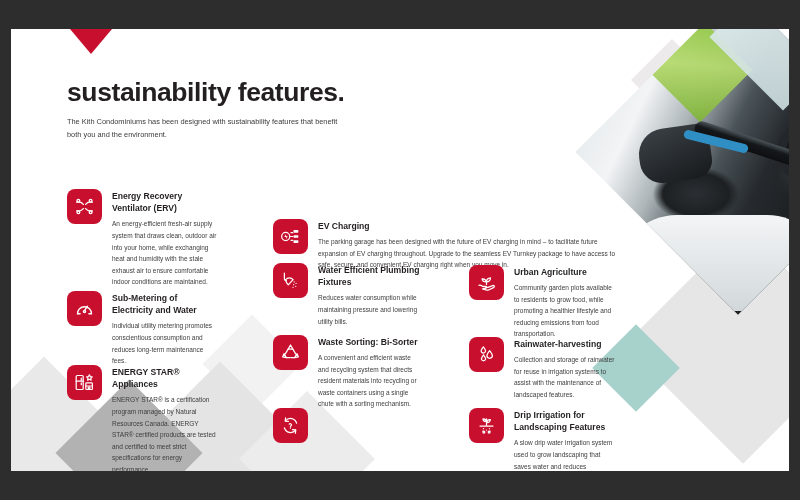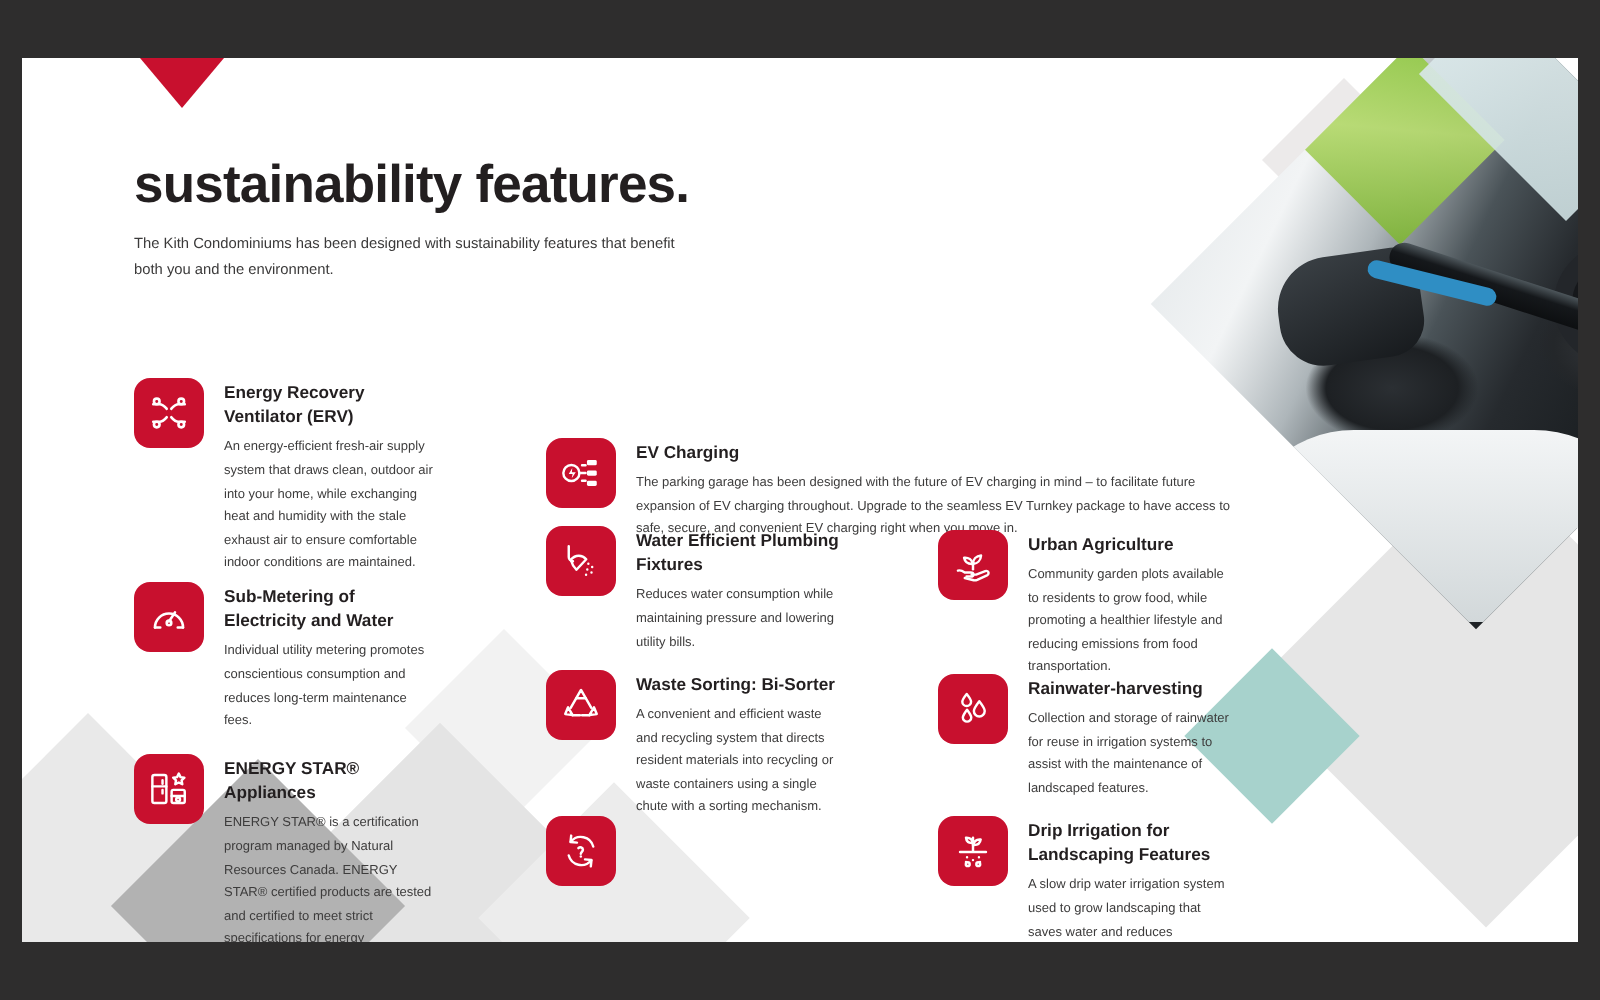--- a/index.html
+++ b/index.html
@@ -164,21 +164,21 @@
   
   .col1 { left: 56px; }
   .col2 { left: 262px; }
   .col3 { left: 458px; }
 
   .w-narrow  { width: 150px; }
   .w-wide    { width: 352px; }
 
   #f-erv        { top: 160px; }
   #f-submeter   { top: 262px; }
-  #f-energystar { top: 348px; }
+  #f-energystar { top: 336px; }
 
   #f-ev         { top: 158px; margin-top: 32px; }
   #f-water      { top: 234px; }
   #f-waste      { top: 306px; }
   #f-circular   { top: 379px; }
 
   #f-urban      { top: 236px; }
   #f-rain       { top: 308px; }
   #f-drip       { top: 379px; }
 </style>

